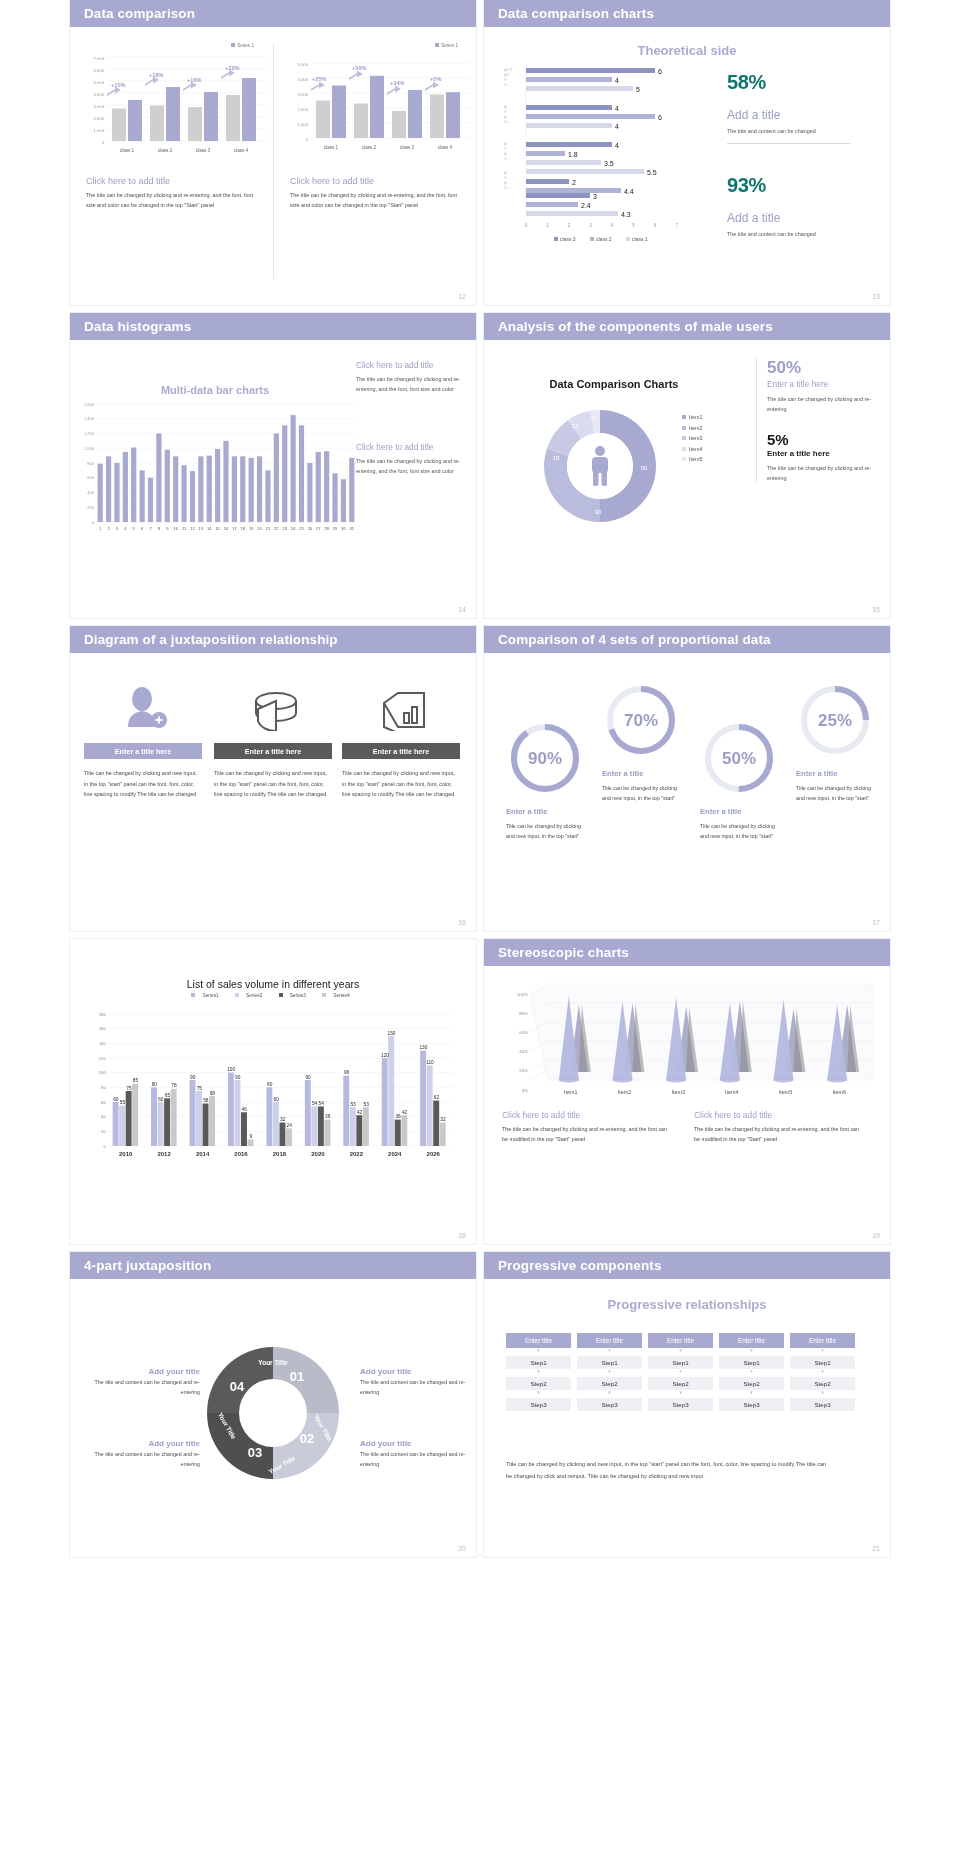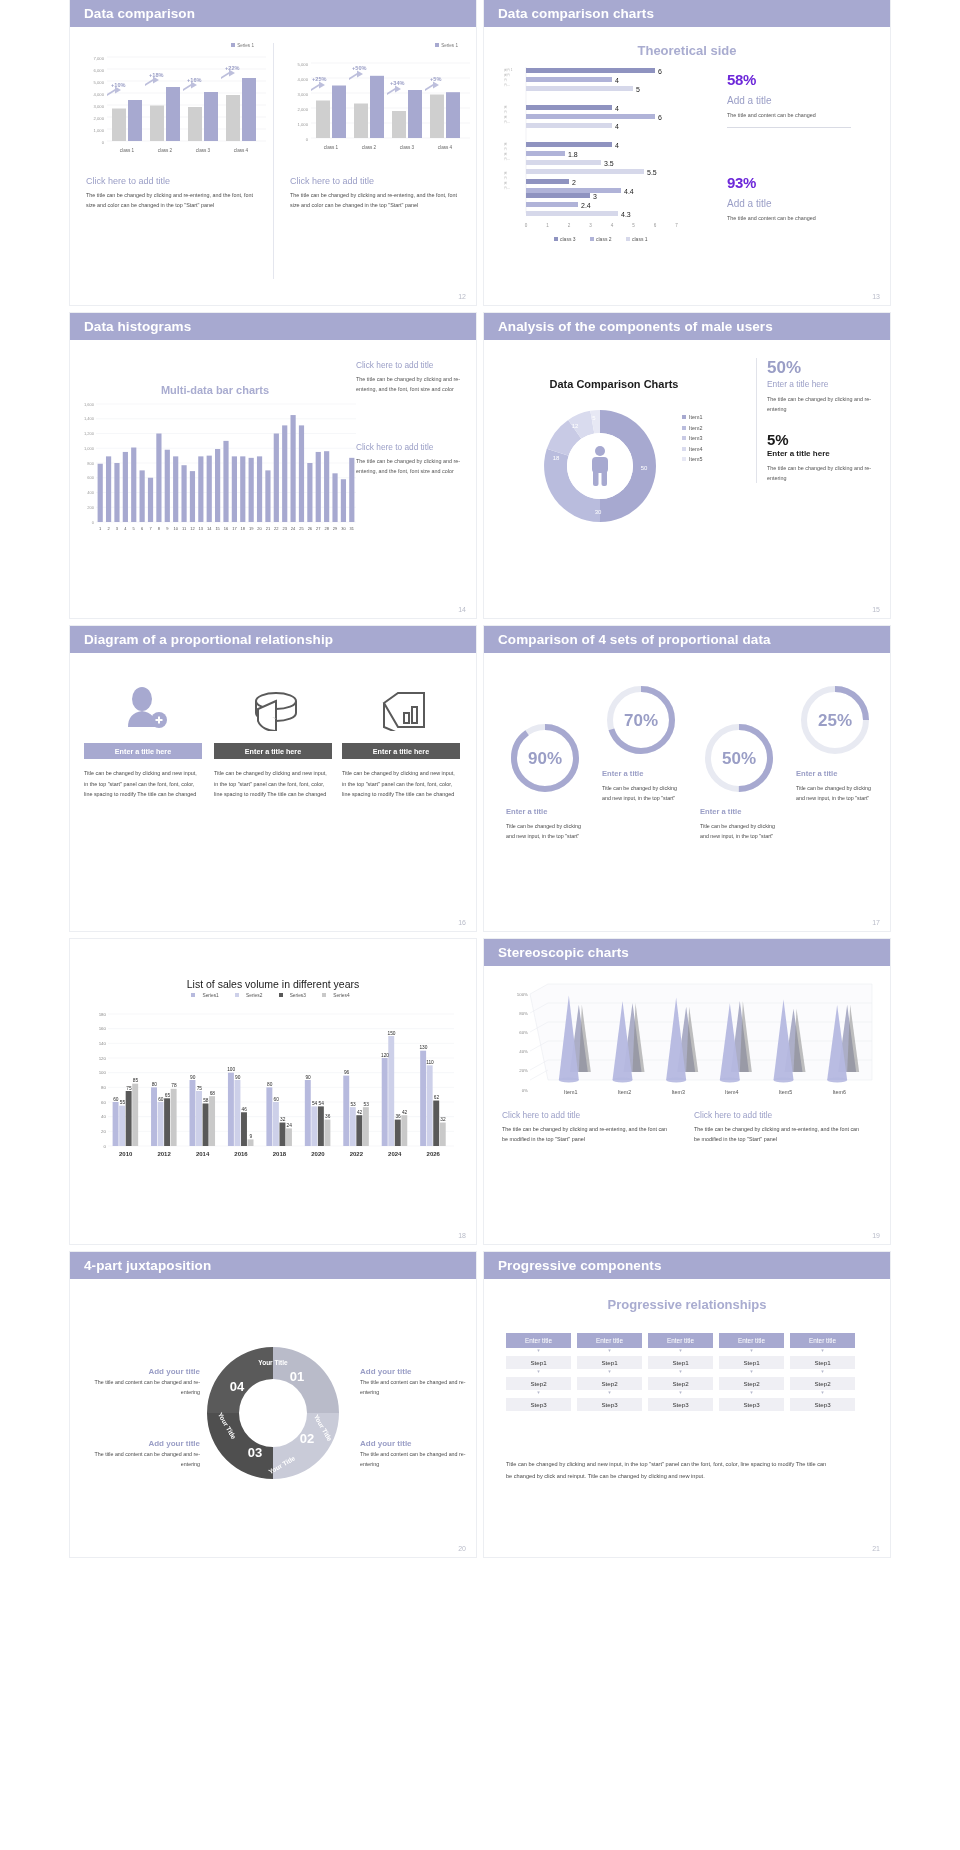--- a/index.html
+++ b/index.html
@@ -26,22 +26,22 @@
   .s12div { position:absolute; left:203px; top:14px; bottom:26px; width:1px; background:#e4e6ee; }
   .legend12 { font-size:4.6px; color:#777; text-align:right; padding-right:16px; }
   .legend12 i { display:inline-block;width:4px;height:4px;background:#a7a9d0;margin-right:2px;}
   .cap12 { margin-top:6px; padding:0 12px; }
   .cap12 .h { color:#9a9ec6; font-size:9px; font-weight:normal; margin-bottom:4px;}
   .cap12 .p { font-size:5.4px; line-height:1.85; color:#4d4d4d;}
 
   
   .t13 { text-align:center; color:#a9acd0; font-size:13px; font-weight:bold; padding-top:14px;}
   .kpi { position:absolute; left:243px; }
-  .kpi .num { font-size:15px; font-weight:bold; color:#6d28d9; letter-spacing:-.4px;}
-  .kpi .sub { font-size:10px; color:#9a9ec6; margin-top:7px;}
+  .kpi .num { font-size:20px; font-weight:bold; color:#0f766e; letter-spacing:-.4px;}
+  .kpi .sub { font-size:12px; color:#9a9ec6; margin-top:14px;}
   .kpi .txt { font-size:5.4px; color:#555; line-height:1.9; margin-top:4px;}
   .kpi .rule { width:124px; height:1px; background:#d9dbe4; margin-top:7px;}
 
   
   .s14t { text-align:center; color:#a9acd0; font-size:11px; font-weight:bold; }
   .s14r { position:absolute; right:8px; top:18px; width:112px; }
   .s14r .h { color:#9a9ec6; font-size:8.3px; margin-bottom:4px; }
   .s14r .p { font-size:5.4px; color:#555; line-height:1.85; }
 
   
@@ -471,21 +471,21 @@
       <div class="num dark" style="margin-top:16px;">5%</div>
       <div class="sub">Enter a title here</div>
       <div class="p">The title can be changed by clicking and re-entering</div>
     </div>
   </div>
   <div class="pg">15</div>
 </div>
 
 <div class="slide">
   <div class="sbar">
-    <span>Diagram of a proportional relationship</span>
+    <span>Diagram of a juxtaposition relationship</span>
       </div>
   <div class="body">
     <div class="s16c" style="left:14px;">
       <svg width="118" height="48" viewBox="0 0 118 48">
         <g transform="translate(42,4)" fill="#a7a9d0">
           <ellipse cx="16" cy="12" rx="10" ry="12"></ellipse>
           <path d="M2 40 q0 -14 14 -16 q14 2 14 16 z"></path>
           <circle cx="33" cy="33" r="8" fill="#a7a9d0"></circle>
           <rect x="29.5" y="32" width="7" height="2" fill="#fff"></rect>
               <rect x="32" y="29.5" width="2" height="7" fill="#fff"></rect>

